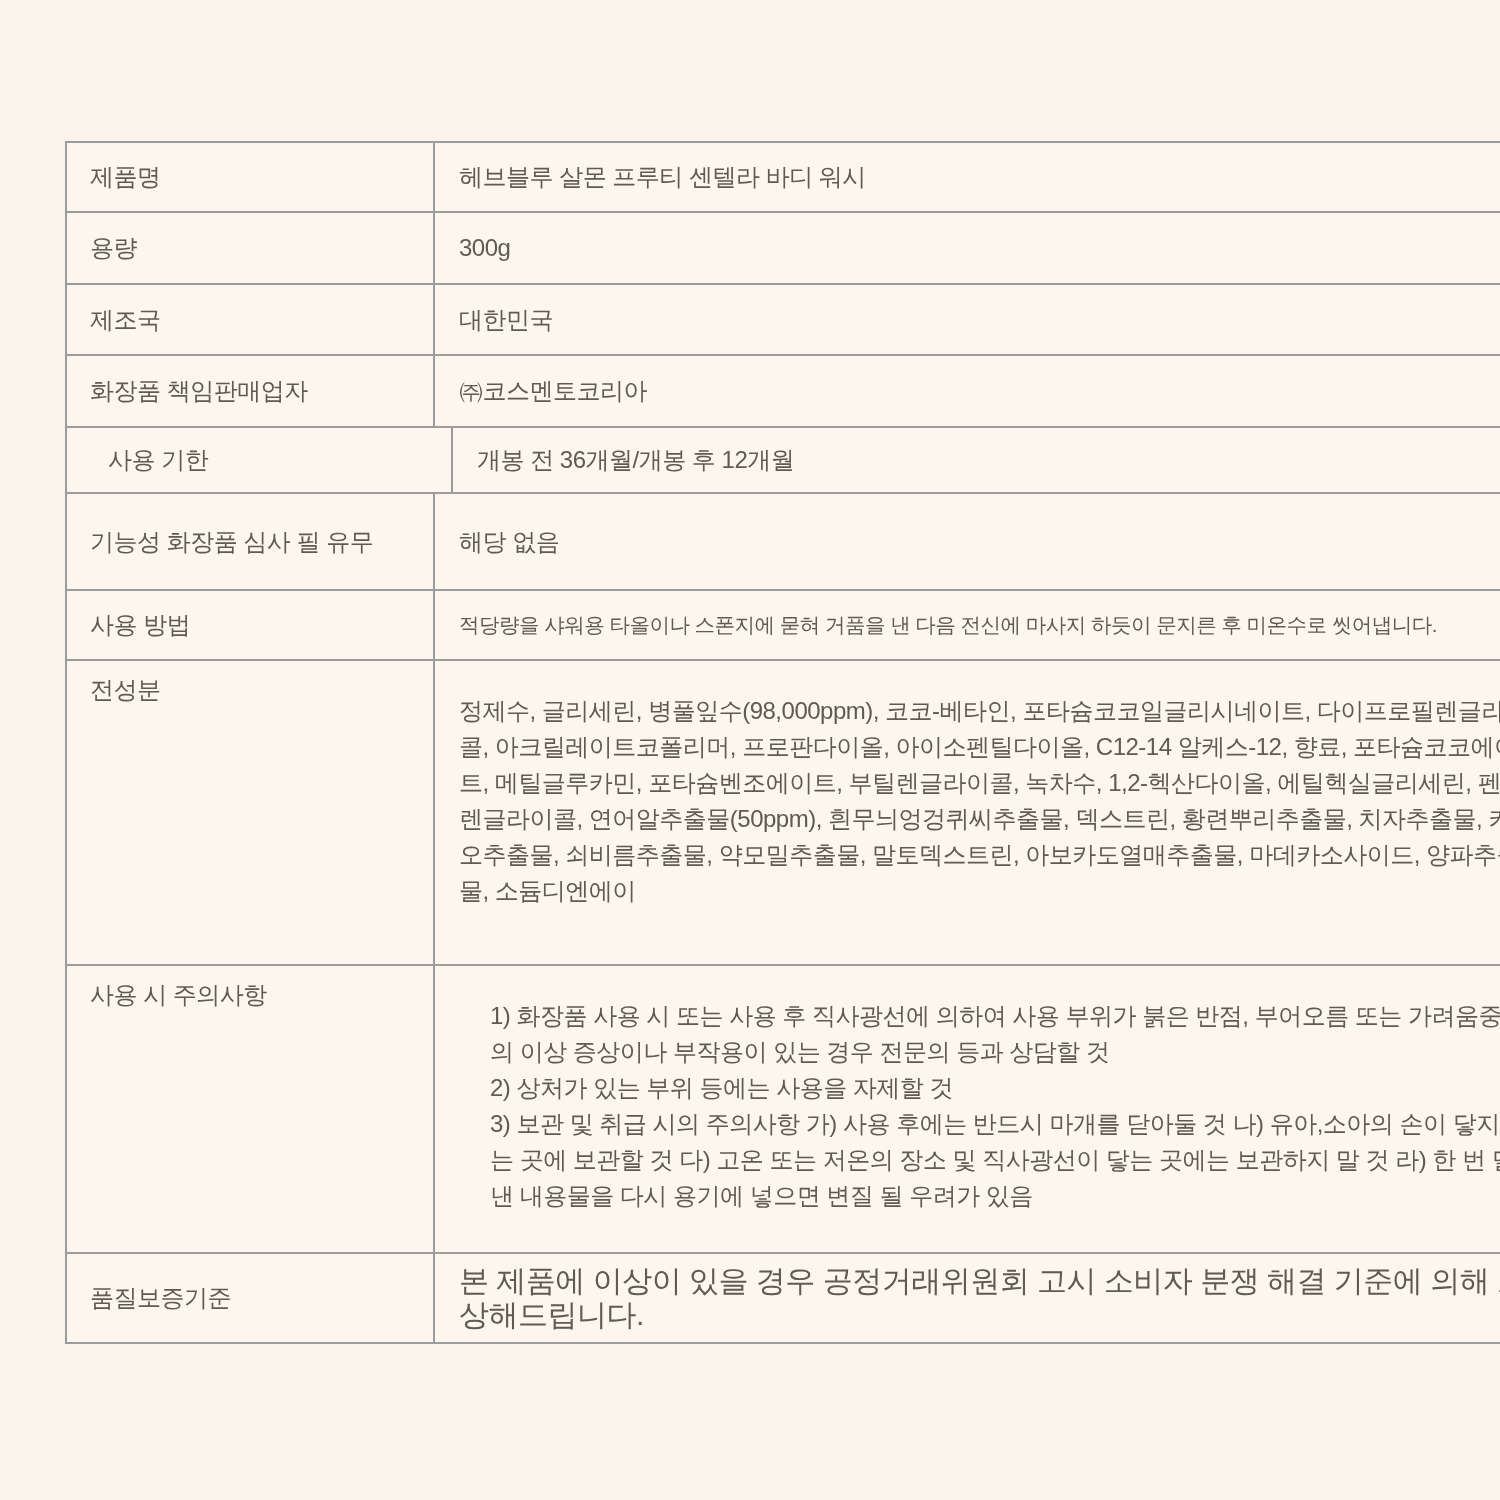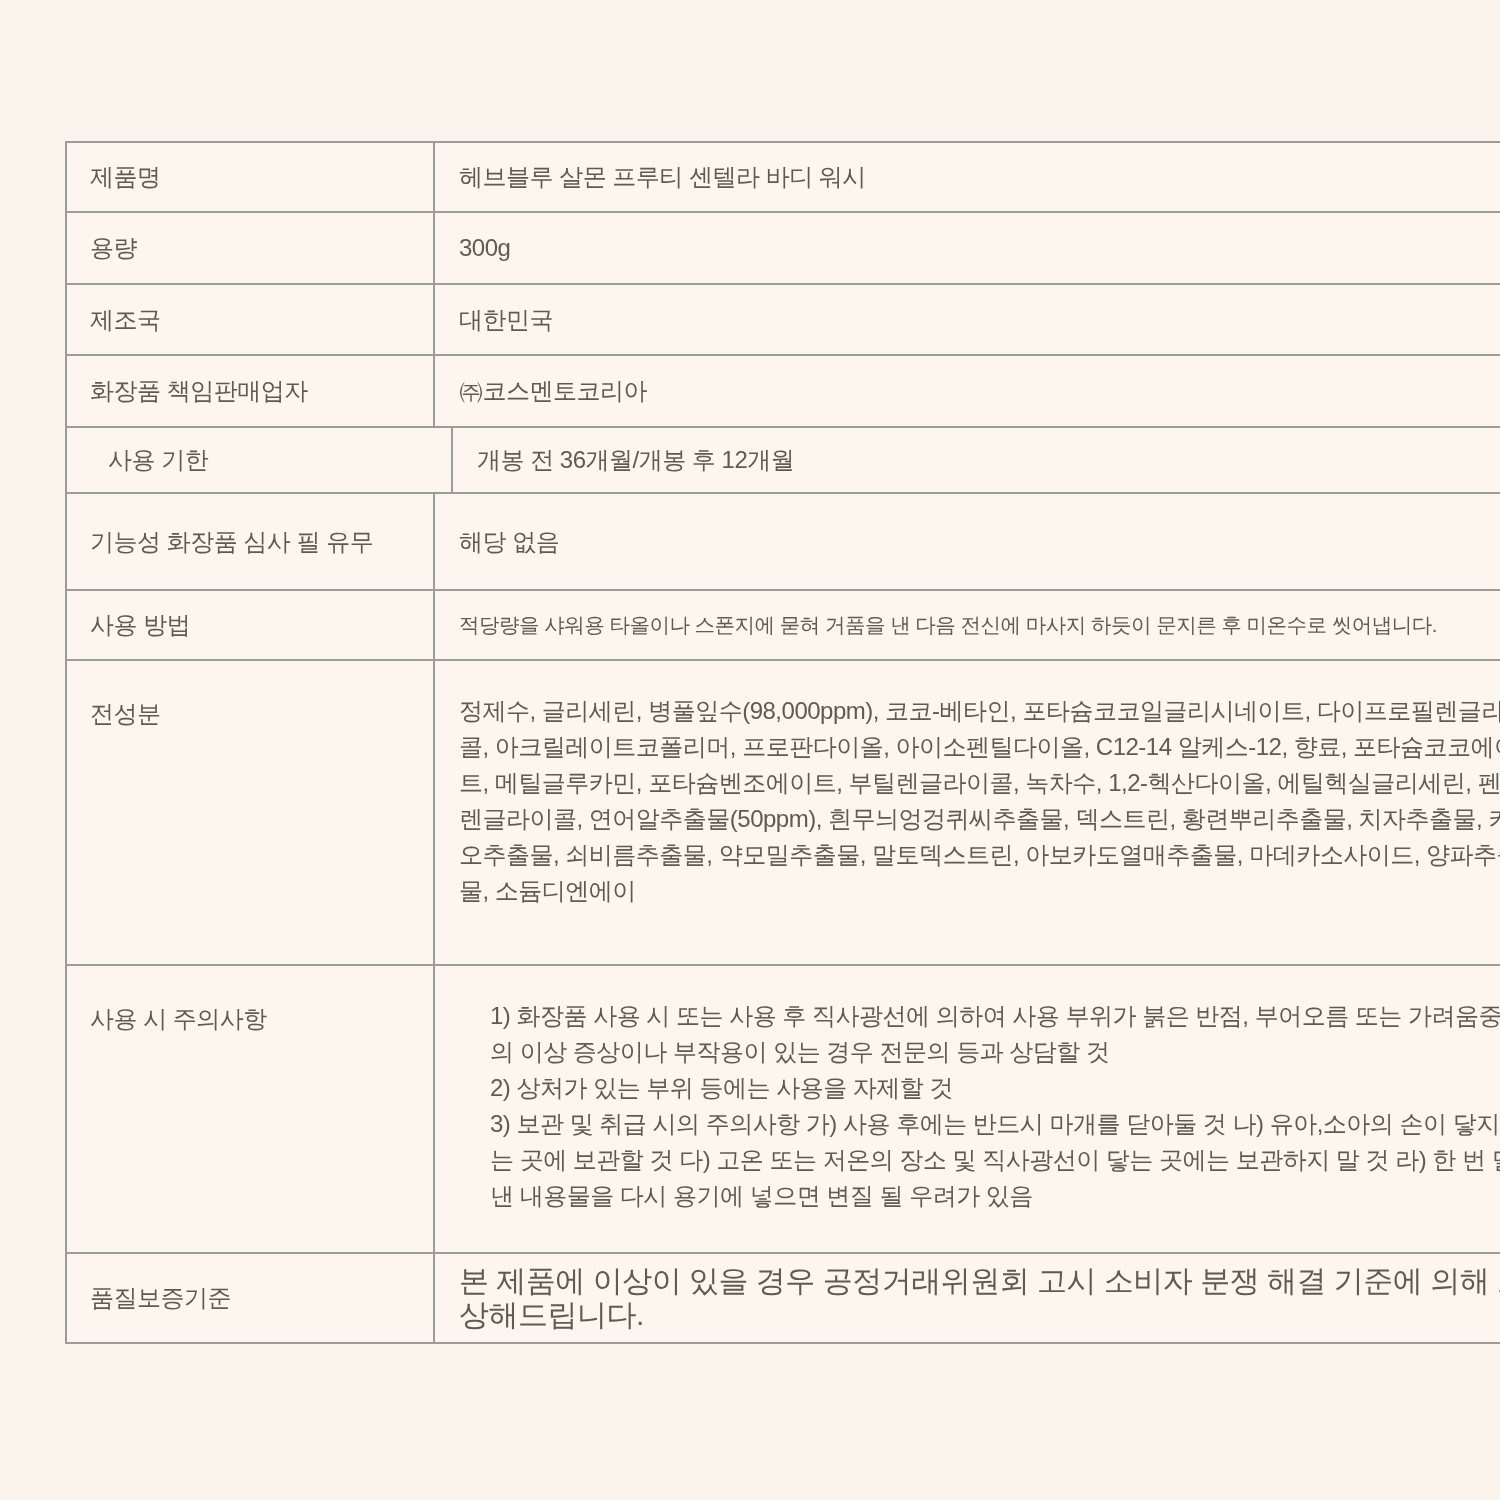--- a/index.html
+++ b/index.html
@@ -59,21 +59,21 @@
   .r5 { min-height: 97px; }
   .r6 { min-height: 70px; }
   .r7 { min-height: 305px; }
   .r8 { min-height: 288px; gap: 31px; }
   .r9 { min-height: 70px; border-radius: 15px; }
   
   .row.top .cell {
     align-items: flex-start;
   }
   .row.top .cell.label {
-    padding-top: 36px;
+    padding-top: 12px;
   }
   .row.top .cell.value {
     padding-top: 32px;
     line-height: 36px;
   }
   
   .r6 .cell.value {
     font-size: 20.5px;
     line-height: 30px;
     align-items: center;

